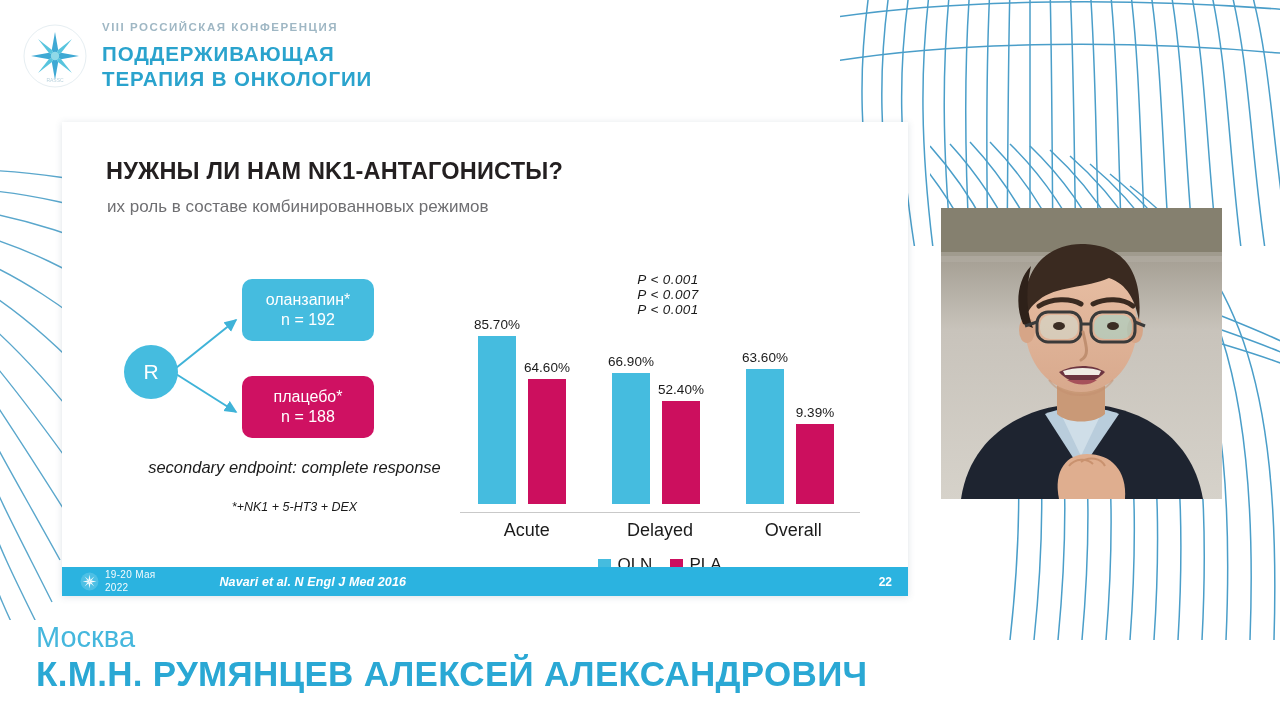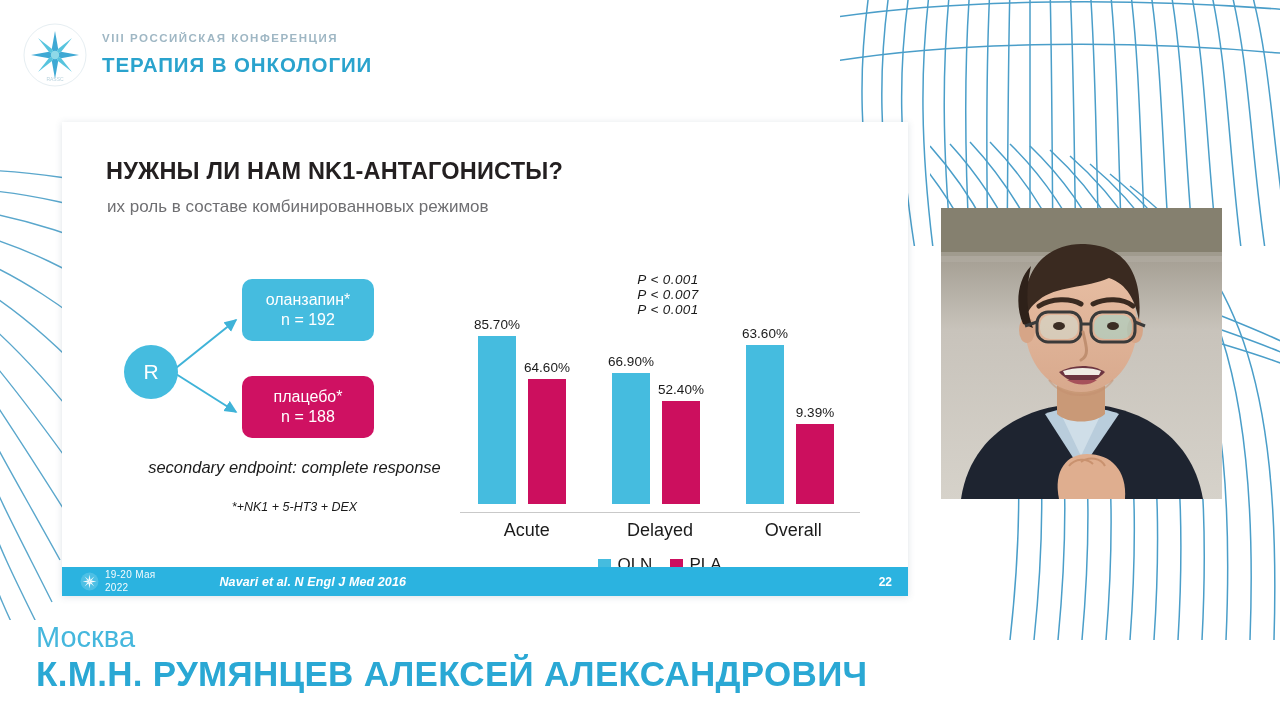--- a/index.html
+++ b/index.html
@@ -397,20 +397,21 @@
         <path d="M16 16 L30 27 L33 33 L27 30 Z"></path>
         <path d="M50 50 L36 39 L33 33 L39 36 Z"></path>
         <path d="M50 16 L39 30 L33 33 L36 27 Z"></path>
         <path d="M16 50 L27 36 L33 33 L30 39 Z"></path>
       </g>
       <circle cx="33" cy="33" r="4.2" fill="#8fd9e8"></circle>
       <text x="33" y="58.5" font-size="5" fill="#b9d2dd" text-anchor="middle" font-family="'Liberation Sans', sans-serif">RASSC</text>
     </svg>
     <div id="brand-text">
       <div id="brand-kicker">VIII РОССИЙСКАЯ КОНФЕРЕНЦИЯ</div>
+      <div class="brand-line">ПОДДЕРЖИВАЮЩАЯ</div>
       <div class="brand-line">ТЕРАПИЯ В ОНКОЛОГИИ</div>
     </div>
   </div>
 
   <div id="slide">
     <div id="slide-body">
 
       <div id="slide-title">НУЖНЫ ЛИ НАМ NK1-АНТАГОНИСТЫ?</div>
       <div id="slide-subtitle">их роль в составе комбинированновых режимов</div>
 
@@ -462,21 +463,21 @@
           </div>
           <div class="group" id="group-1">
             <div class="bar oln" style="height: 131.124px; background: rgb(69, 188, 223);">
               <span class="bar-label">66.90%</span>
             </div>
             <div class="bar pla" style="height: 102.704px; background: rgb(204, 15, 94);">
               <span class="bar-label">52.40%</span>
             </div>
           </div>
           <div class="group" id="group-2">
-            <div class="bar oln" style="height: 159px; background: rgb(69, 188, 223);">
+            <div class="bar oln" style="height: 135px; background: rgb(69, 188, 223);">
               <span class="bar-label">63.60%</span>
             </div>
             <div class="bar pla" style="height: 79.576px; background: rgb(204, 15, 94);">
               <span class="bar-label">9.39%</span>
             </div>
           </div>
         </div>
 
         <div id="xaxis-row">
           <div class="xtick">Acute</div>

